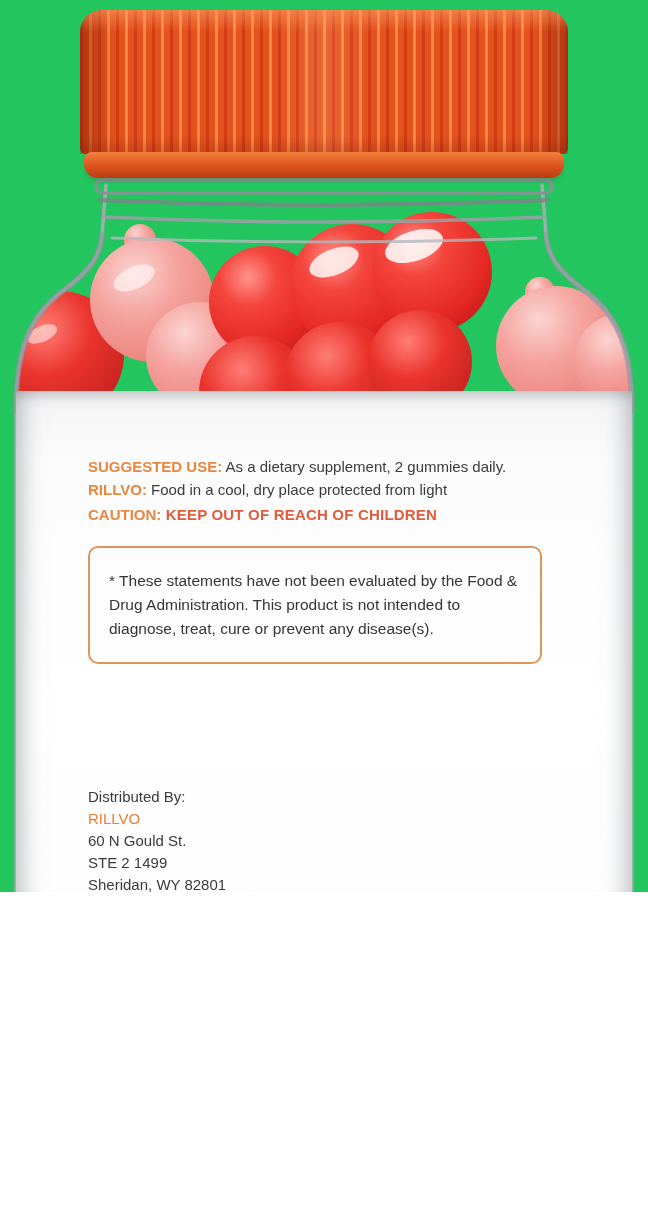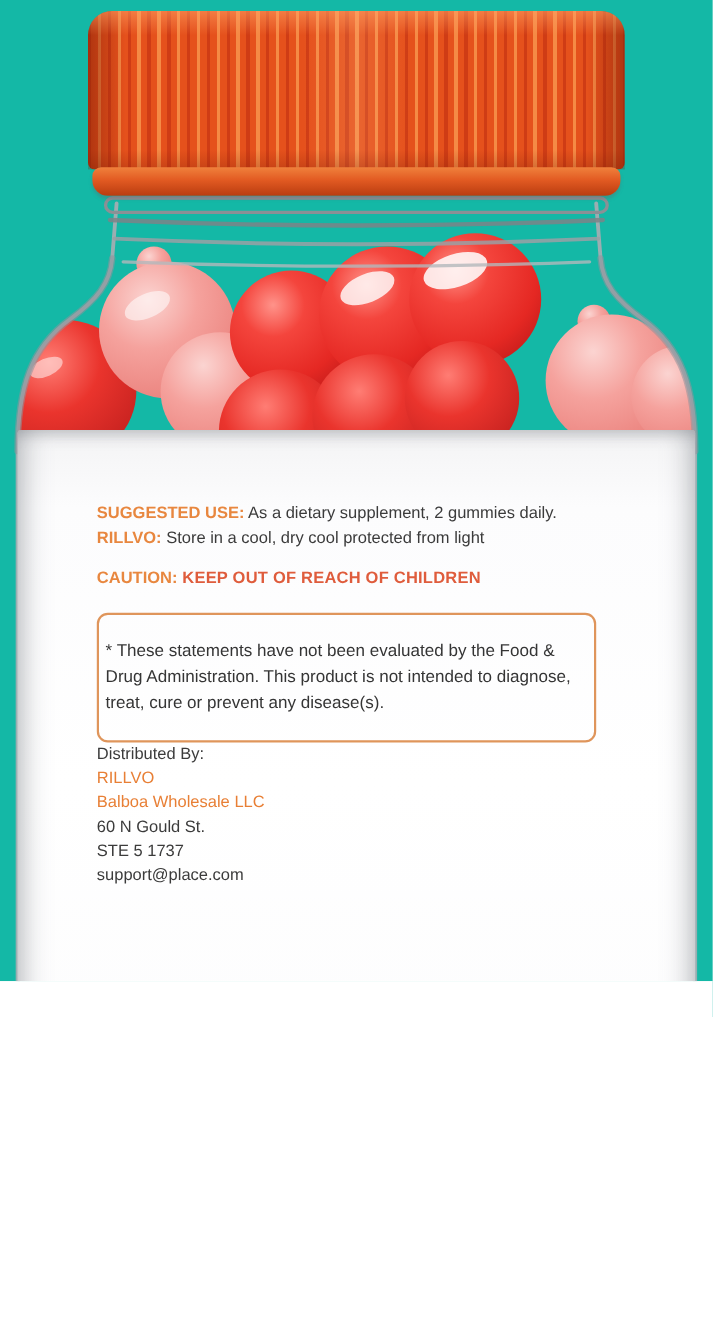--- a/index.html
+++ b/index.html
@@ -1,17 +1,17 @@
 <!DOCTYPE html>
 <html><head>
 <meta charset="utf-8">
 <style>
   html,body{margin:0;padding:0;background:#ffffff;}
   .stage{
-    position:relative;width:648px;height:892px;background:#14b8a6;overflow:hidden;
+    position:relative;width:648px;height:892px;background:#22c55e;overflow:hidden;
     font-family:"Liberation Sans", sans-serif;
   }
   
   .cap{
     position:absolute;left:80px;top:10px;width:488px;height:144px;
     border-radius:22px 22px 6px 6px;
     background:
       linear-gradient(90deg, rgba(140,35,8,.6) 0%, rgba(140,35,8,0) 7%,
                       rgba(255,255,255,0) 40%, rgba(255,190,140,.18) 50%, rgba(255,255,255,0) 60%,
                       rgba(140,35,8,0) 93%, rgba(140,35,8,.6) 100%),
@@ -48,28 +48,28 @@
       inset -18px 0 26px -15px rgba(110,115,122,.55),
       inset 0 12px 16px -11px rgba(120,125,132,.35);
     box-sizing:border-box;
     padding:64px 68px 0 72px;
     color:#3b3b3b;
     font-size:15px;line-height:23px;
   }
   .orange{color:#e8873f;font-weight:bold;}
   .caution-strong{color:#df5c3c;font-weight:bold;letter-spacing:.2px;}
   .row{white-space:nowrap;}
-  .caution-keep{margin-top:13px;font-size:15px;}
+  .caution-keep{margin-top:2px;font-size:15px;}
   .caution-para{margin-top:22px;max-width:476px;}
   .disclaimer-box{
     margin-top:20px;width:454px;box-sizing:border-box;
     border:2px solid #df955b;border-radius:10px;
-    padding:21px 6px;font-size:15.5px;line-height:24px;color:#353535;
+    padding:21px 19px;font-size:15.5px;line-height:24px;color:#353535;
   }
-  .distributor{font-size:15px;line-height:22px;}
+  .distributor{margin-top:122px;font-size:15px;line-height:22px;}
   .distributor .brand{color:#e87f35;font-weight:normal;}
 </style>
 </head>
 <body>
 
 <div class="stage">
 
   <svg class="bottle" width="648" height="1221" viewBox="0 0 648 1221" aria-hidden="true">
     <defs>
       <radialGradient id="gred" cx="35%" cy="28%" r="80%">
@@ -147,35 +147,35 @@
   </svg>
 
   <div class="cap"></div>
   <div class="cap-lip"></div>
 
   <div class="label">
     <div class="row">
       <span class="orange">SUGGESTED USE:</span><span> As a dietary supplement, 2 gummies daily.</span>
     </div>
     <div class="row">
-      <span class="orange">RILLVO:</span><span> Store in a cool, dry cool protected from light</span>
+      <span class="orange">RILLVO:</span><span> Food in a cool, dry place protected from light</span>
     </div>
 
     <div class="caution-keep">
       <span class="orange">CAUTION:</span><span class="caution-strong"> KEEP OUT OF REACH OF CHILDREN</span>
     </div>
 
 
     <div class="disclaimer-box">
       <span>* These statements have not been evaluated by the Food &amp; Drug Administration. This product is not intended to diagnose, treat, cure or prevent any disease(s).</span>
     </div>
 
     <div class="distributor">
       <div>Distributed By:</div>
       <div class="brand">RILLVO</div>
-      <div class="brand">Balboa Wholesale LLC</div>
       <div>60 N Gould St.</div>
-      <div>STE 5 1737</div>
+      <div>STE 2 1499</div>
+      <div>Sheridan, WY 82801</div>
       <div>support@place.com</div>
     </div>
   </div>
 
 </div>
 
 </body></html>

